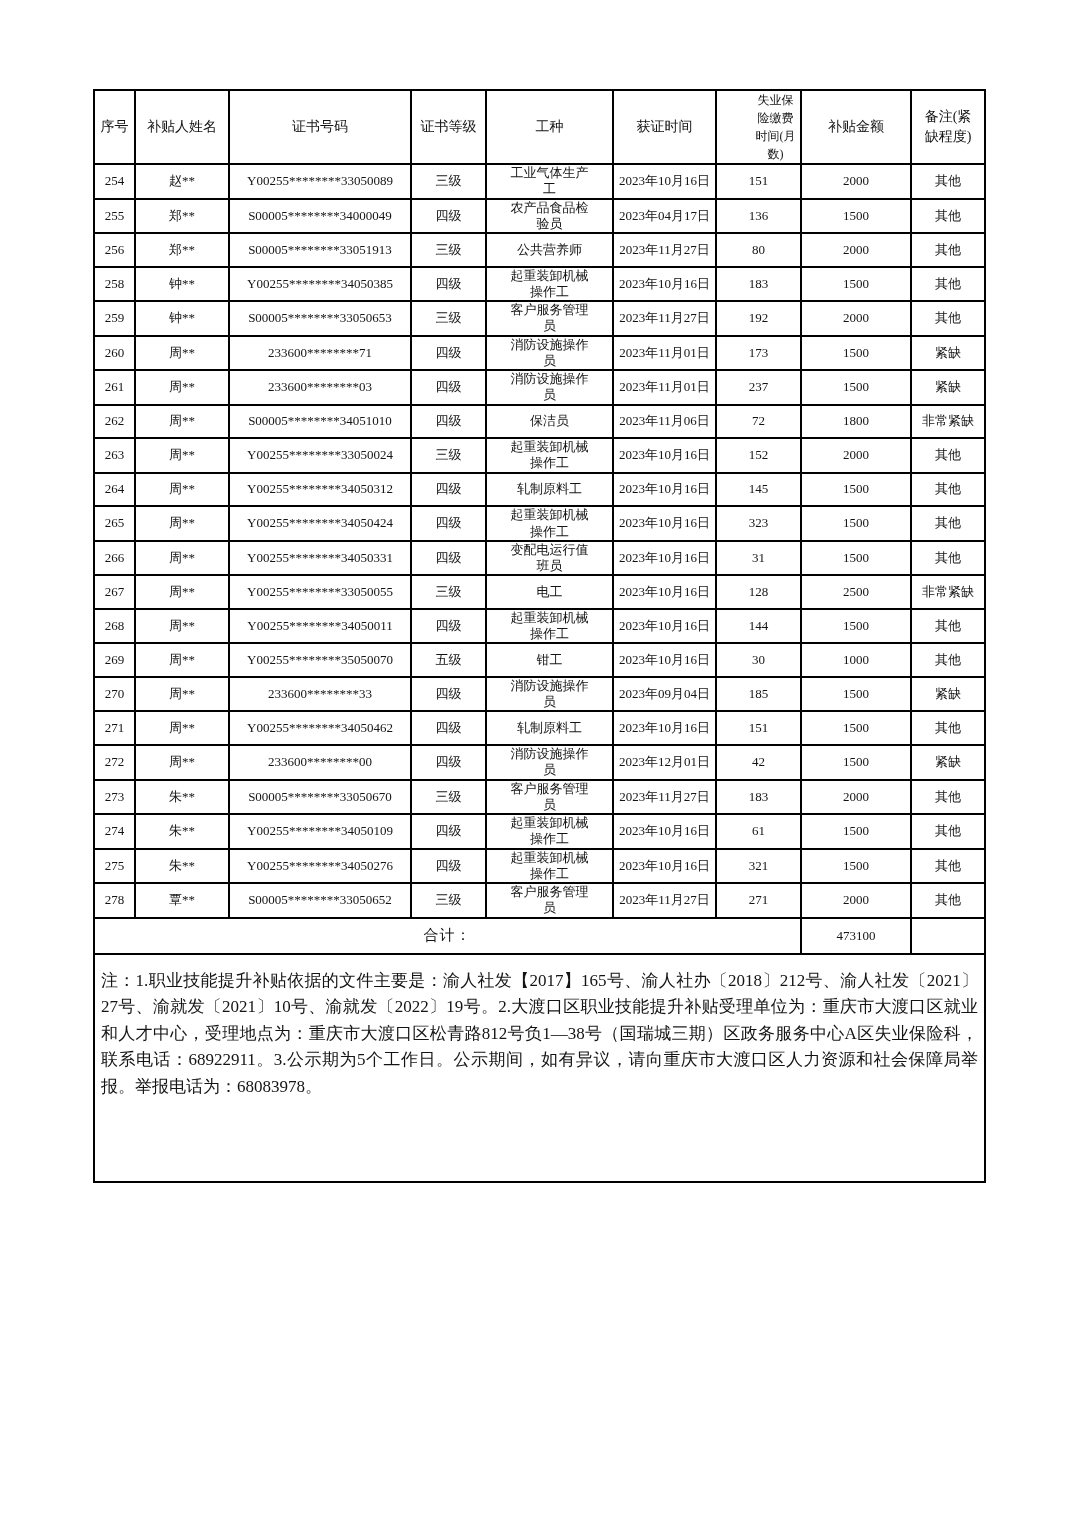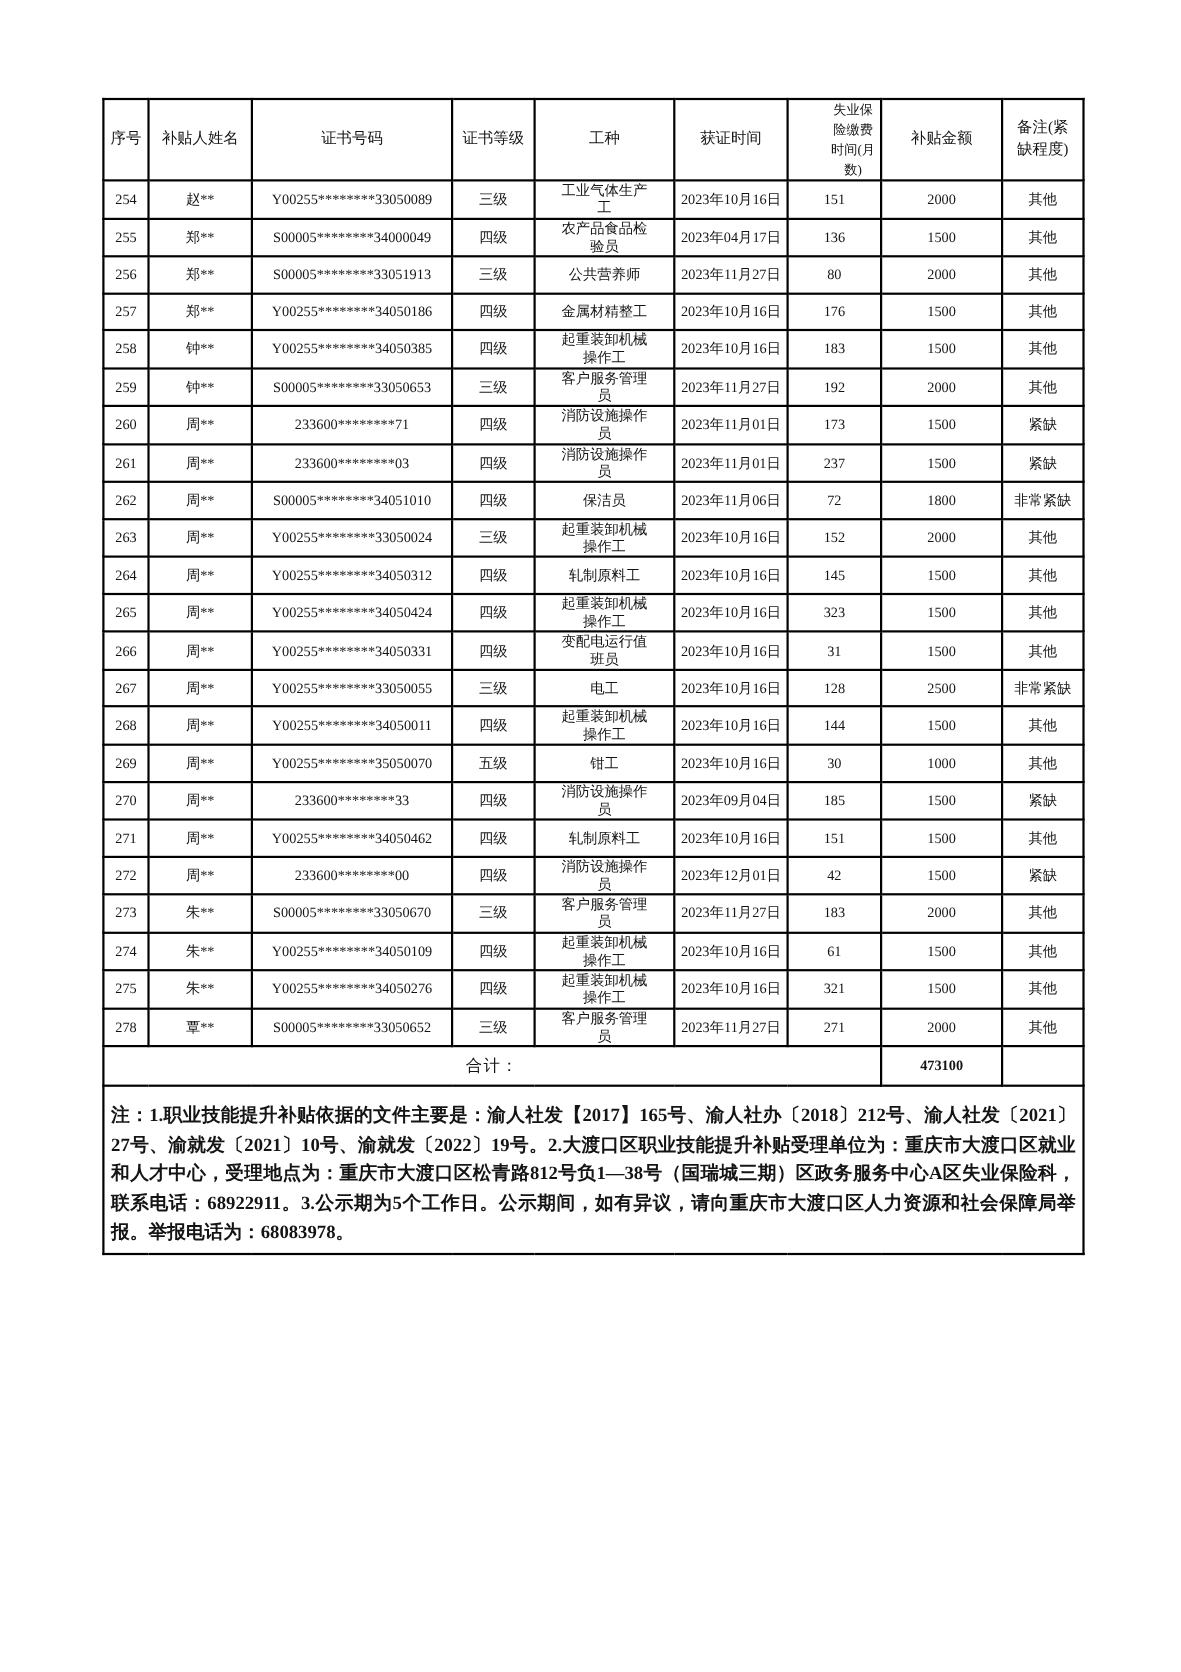--- a/index.html
+++ b/index.html
@@ -36,29 +36,28 @@
   thead th.col6 { font-size: 12px; line-height: 1.5; padding-left: 36px; }
   thead th.col8 { font-size: 14px; line-height: 1.4; padding: 0 6px; }
   tbody td {
     height: 33.6px;
     font-size: 13px;
     line-height: 1.25;
   }
   tbody td.col4 { padding: 0 22px; }
   tr.total-row td { height: 36px; }
   td.total-label { font-size: 15px; letter-spacing: 1px; }
-  td.total-amount { font-size: 13px; font-weight: bold; }
+  td.total-amount { font-size: 13px; }
   td.note-cell {
-    height: 153px;
+    height: 228px;
     vertical-align: top;
     text-align: justify;
     font-size: 17px;
     line-height: 26.5px;
     padding: 13px 6px 0 6px;
-    font-weight: bold;
   }
 </style>
 </head>
 <body>
 
 <div class="sheet">
   <table class="notice">
     <colgroup>
       <col style="width:41px">
         <col style="width:94px">
@@ -111,31 +110,20 @@
           <td class="col1">郑**</td>
           <td class="col2">S00005********33051913</td>
           <td class="col3">三级</td>
           <td class="col4">公共营养师</td>
           <td class="col5">2023年11月27日</td>
           <td class="col6">80</td>
           <td class="col7">2000</td>
           <td class="col8">其他</td>
         </tr>
         <tr>
-          <td class="col0">257</td>
-          <td class="col1">郑**</td>
-          <td class="col2">Y00255********34050186</td>
-          <td class="col3">四级</td>
-          <td class="col4">金属材精整工</td>
-          <td class="col5">2023年10月16日</td>
-          <td class="col6">176</td>
-          <td class="col7">1500</td>
-          <td class="col8">其他</td>
-        </tr>
-        <tr>
           <td class="col0">258</td>
           <td class="col1">钟**</td>
           <td class="col2">Y00255********34050385</td>
           <td class="col3">四级</td>
           <td class="col4">起重装卸机械操作工</td>
           <td class="col5">2023年10月16日</td>
           <td class="col6">183</td>
           <td class="col7">1500</td>
           <td class="col8">其他</td>
         </tr>

